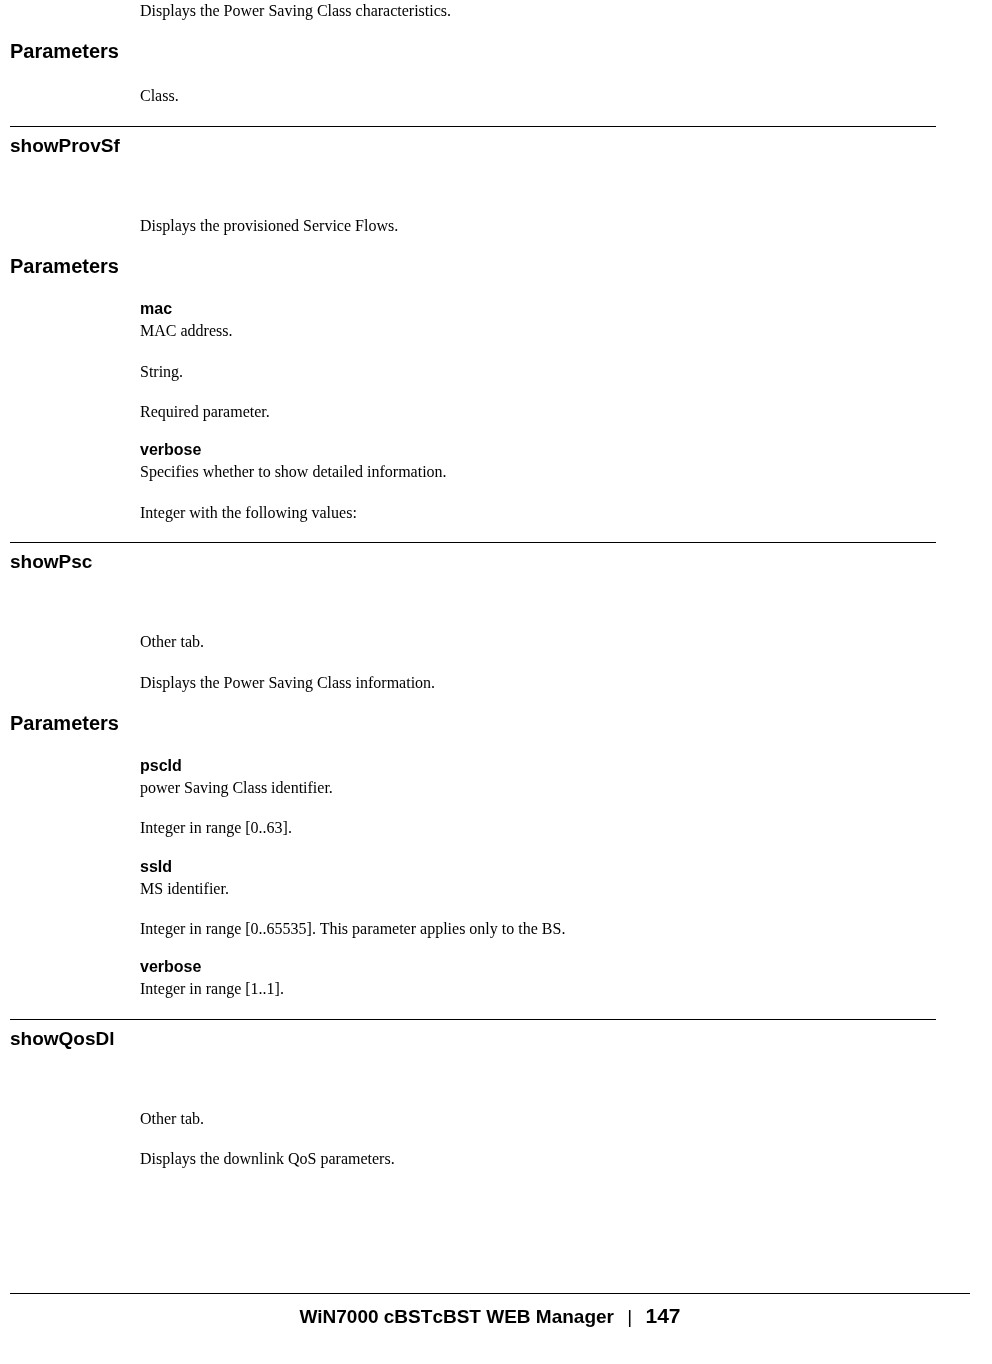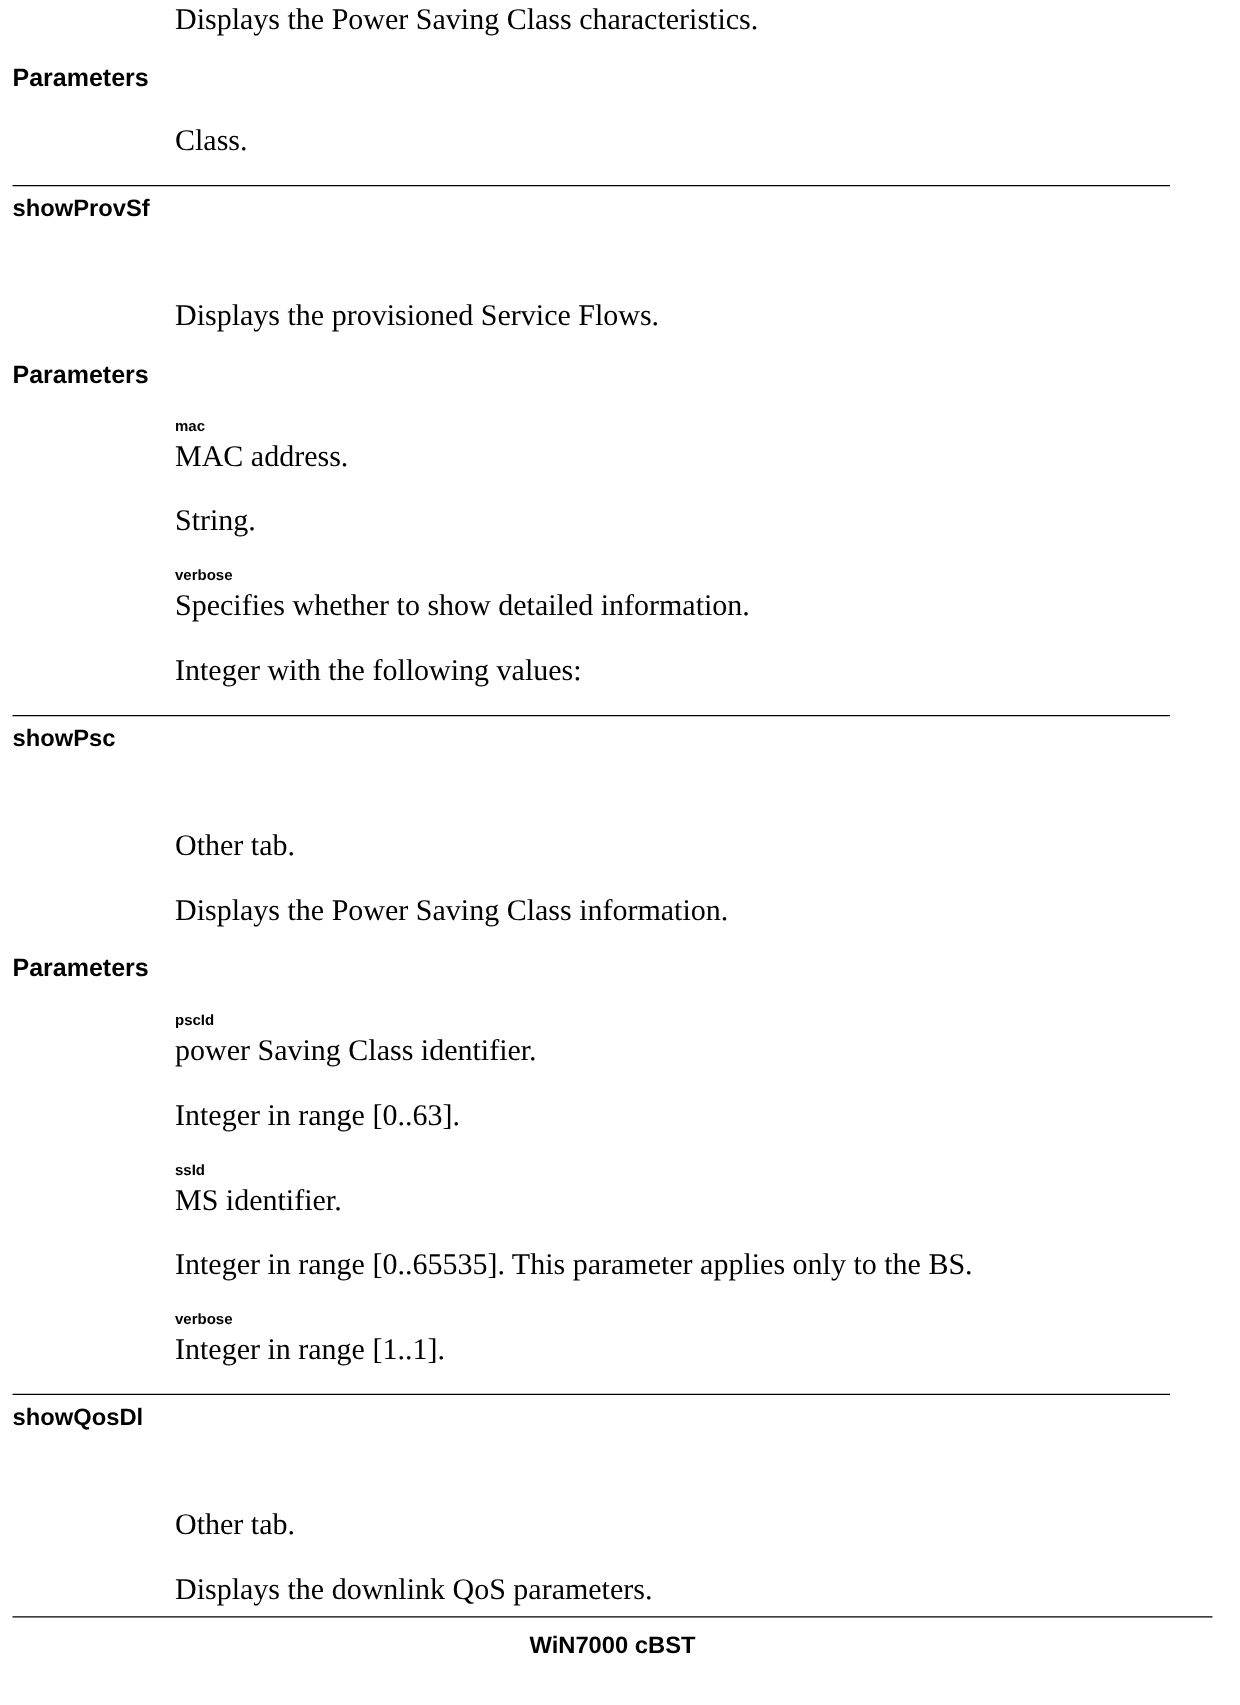--- a/index.html
+++ b/index.html
@@ -14,36 +14,36 @@
   .page {
     padding: 0 0 0 0;
   }
   .content {
     padding: 0 56px 0 10px;
   }
   .indent {
     margin-left: 130px;
   }
   .body-text {
-    font-size: 24px;
+    font-size: 16px;
     line-height: 1.4;
     margin-bottom: 18px;
   }
   .param-heading {
     font-family: Arial, Helvetica, sans-serif;
     font-weight: bold;
     font-size: 20px;
     margin-left: 0px;
     margin-top: 6px;
     margin-bottom: 22px;
   }
   .param-name {
     font-family: Arial, Helvetica, sans-serif;
     font-weight: bold;
-    font-size: 12px;
+    font-size: 16px;
     margin-bottom: 2px;
     margin-top: 6px;
   }
   .section-rule {
     border: none;
     border-top: 1px solid #000;
     margin: 6px 0 6px 0;
     width: 100%;
   }
   .section-title {
@@ -104,20 +104,21 @@
 
     <hr class="section-rule">
     <div class="section-title">showProvSf</div>
     <div class="indent body-text">Displays the provisioned Service Flows.</div>
     <div class="param-heading">Parameters</div>
 
     <div class="indent">
       <div class="param-name">mac</div>
       <div class="body-text">MAC address.</div>
       <div class="body-text">String.</div>
+      <div class="body-text">Required parameter.</div>
 
       <div class="param-name">verbose</div>
       <div class="body-text">Specifies whether to show detailed information.</div>
       <div class="body-text">Integer with the following values:</div>
     </div>
 
     <hr class="section-rule">
     <div class="section-title">showPsc</div>
     <div class="indent body-text">Other tab.</div>
     <div class="indent body-text">Displays the Power Saving Class information.</div>
@@ -141,14 +142,19 @@
     <div class="indent body-text">Other tab.</div>
     <div class="indent body-text">Displays the downlink QoS parameters.</div>
 
   </div>
 
   <div class="footer-rule-wrap">
     <hr class="footer-rule">
   </div>
   <div class="footer">
     <span class="footer-left">WiN7000 cBST</span>
+    <span class="footer-right">
+      <span>cBST WEB Manager</span>
+      <span class="footer-sep">|</span>
+      <span class="footer-pagenum">147</span>
+    </span>
   </div>
 </div>
 
 </body></html>

